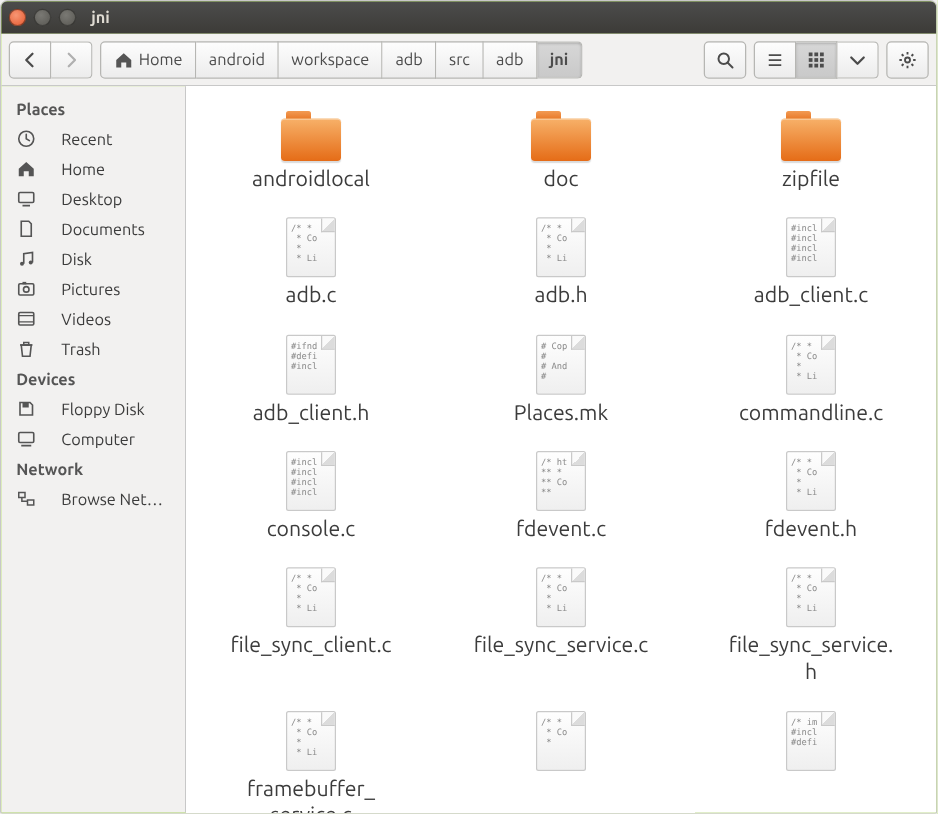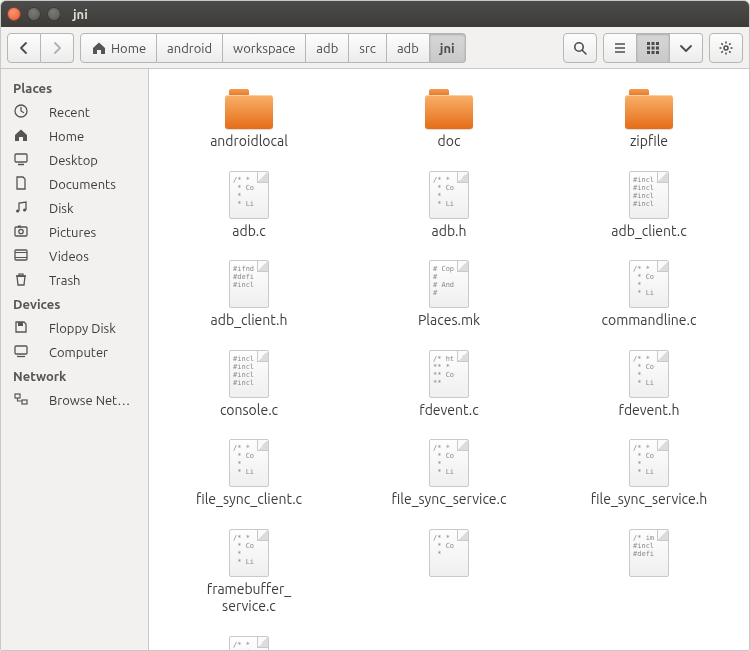--- a/index.html
+++ b/index.html
@@ -25,21 +25,21 @@
   .pathbar .seg.active { background:linear-gradient(#d7d7d7,#c9c9c9); box-shadow:inset 0 1px 2px rgba(0,0,0,0.2); font-weight:bold; }
   .spacer { flex:1; }
   .body { flex:1; display:flex; min-height:0; }
   .sidebar { width:148px; background:#f2f1f0; border-right:1px solid #c8c8c8; padding:6px 0; overflow:hidden;}
   .side-head { font-weight:bold; padding:6px 12px 4px; color:#555; }
   .side-item { display:flex; align-items:flex-end; gap:20px; padding:4px 12px; cursor:pointer; color:#3c3c3c; white-space:nowrap; overflow:hidden; text-overflow:ellipsis;}
   .side-item .side-icon { width:16px; text-align:center; color:#555; font-size:13px; }
   .content { flex:1; background:#ffffff; overflow:auto; }
   .grid { display:grid; grid-template-columns: repeat(3, 1fr); padding:12px 0 20px; }
   .item { display:flex; flex-direction:column; align-items:center; padding:8px 6px 12px; cursor:pointer; }
-  .item .label { text-align:center; font-size:14px; color:#3c3c3c; margin-top:4px; max-width:140px; word-break:break-word; line-height:1.25;}
+  .item .label { text-align:center; font-size:17px; color:#3c3c3c; margin-top:4px; max-width:140px; word-break:break-word; line-height:1.25;}
   .folder-icon { width:48px; height:40px; position:relative; }
   .folder-icon::before { content:""; position:absolute; top:0; left:4px; width:20px; height:8px; background:linear-gradient(#f29b53,#e6711f); border-radius:2px 2px 0 0; }
   .folder-icon::after { content:""; position:absolute; top:6px; left:0; width:48px; height:34px; background:linear-gradient(#f7b169,#e56c17); border-radius:3px; box-shadow:inset 0 1px 0 rgba(255,255,255,0.4), 0 1px 1px rgba(0,0,0,0.15); }
   .file-icon { width:40px; height:48px; background:linear-gradient(#fefefe,#efefef); border:1px solid #c9c9c9; border-radius:2px; position:relative; display:flex; flex-direction:column; padding:4px 3px 3px 3px; font-family:monospace; font-size:7px; line-height:1.15; color:#8a8a8a; overflow:hidden; }
   .file-icon .fold { position:absolute; top:-1px; right:-1px; width:12px; height:12px; background:linear-gradient(135deg,#fafafa 0 50%, #dcdcdc 50% 100%); border-left:1px solid #c9c9c9; border-bottom:1px solid #c9c9c9;}
   .file-icon .ln { white-space:pre; }
   .icon-sm { width:16px; height:16px; display:inline-block; }
   svg { display:block; }
 </style>
 </head>

